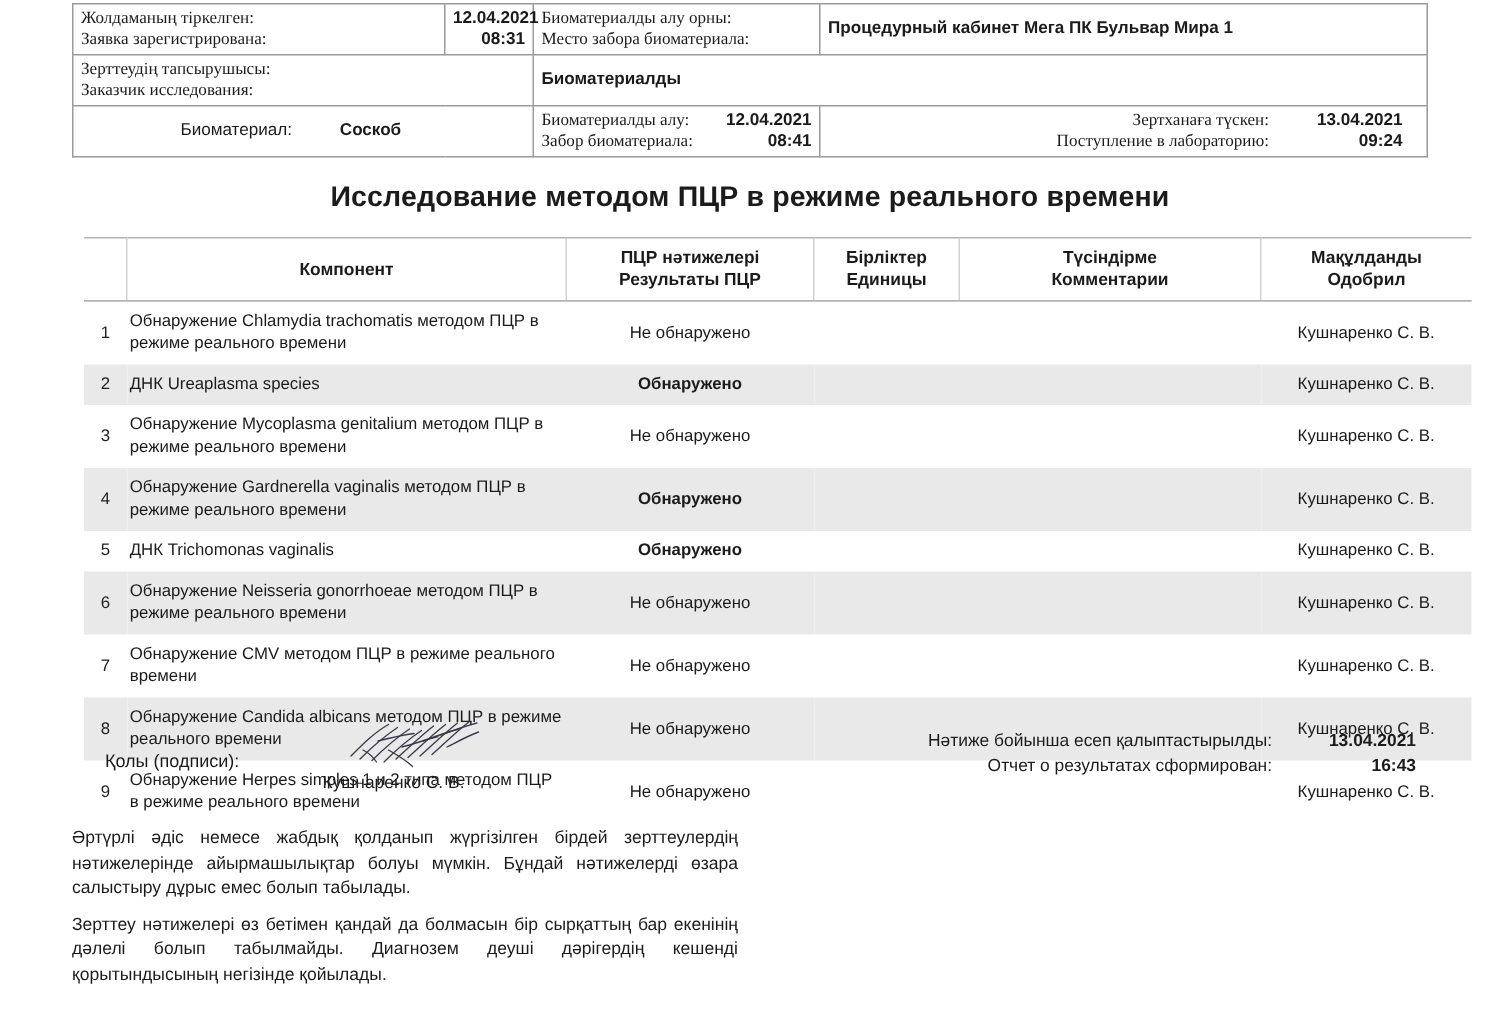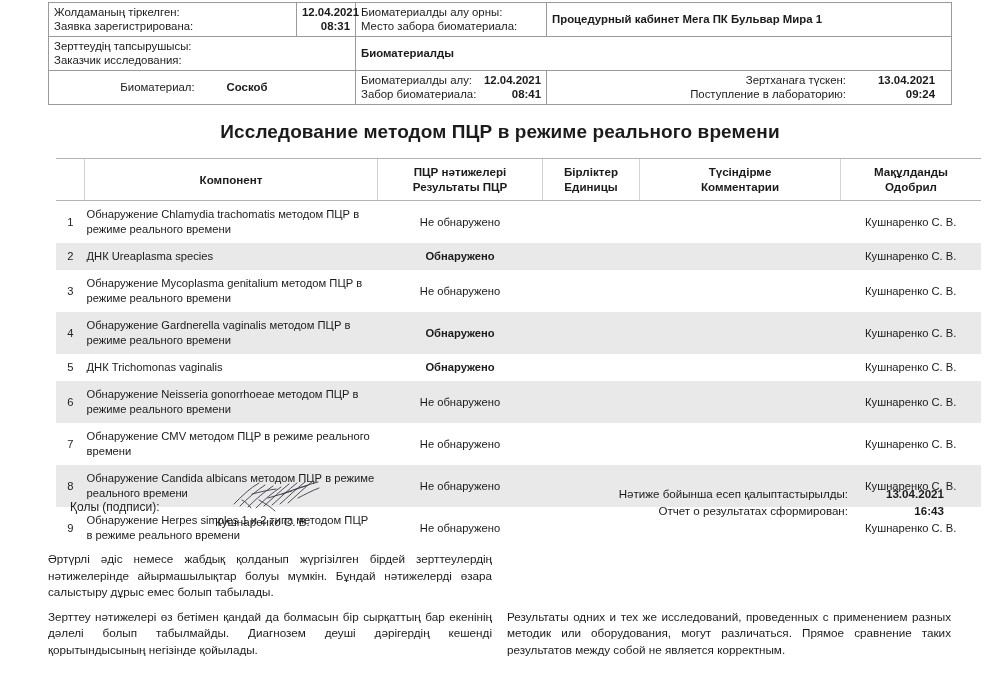--- a/index.html
+++ b/index.html
@@ -31,20 +31,21 @@
     padding: 0;
     vertical-align: middle;
     font-size: 11.4px;
     line-height: 1.23;
   }
   .cell-pad {
     padding: 2px 5px 3px 5px;
   }
   .lbl-two {
     white-space: nowrap;
+    font-family: Liberation Serif, serif;
   }
   .lbl-two .kz, .lbl-two .ru {
     display: block;
   }
   .val-bold {
     font-weight: bold;
   }
   .rgt { text-align: right; }
 
   .info-r1c1 { width: 247px; }
@@ -175,22 +176,21 @@
     padding-right: 8px;
   }
 
   
   .footer {
     position: absolute;
     left: 48px;
     top: 551px;
     width: 906px;
     display: flex;
-    gap: 15px;
-    align-items: flex-end;
+    gap: 0;
   }
   .footer-col {
     width: 444px;
     font-size: 11.7px;
     line-height: 1.42;
     text-align: justify;
   }
   .footer-col p {
     margin: 0 0 8px 0;
   }
@@ -434,15 +434,14 @@
     <span class="formed-val">16:43</span>
   </div>
 </div>
 
 <div class="footer">
   <div class="footer-col tight">
     <p>Әртүрлі әдіс немесе жабдық қолданып жүргізілген бірдей зерттеулердің нәтижелерінде айырмашылықтар болуы мүмкін. Бұндай нәтижелерді өзара салыстыру дұрыс емес болып табылады.</p>
     <p>Зерттеу нәтижелері өз бетімен қандай да болмасын бір сырқаттың бар екенінің дәлелі болып табылмайды. Диагнозем деуші дәрігердің кешенді қорытындысының негізінде қойылады.</p>
   </div>
   <div class="footer-col tight">
-    <p>Результаты одних и тех же исследований, проведенных с применением разных методик или оборудования, могут различаться. Прямое сравнение таких результатов между собой не является корректным.</p>
   </div>
 </div>
 
 </body></html>

